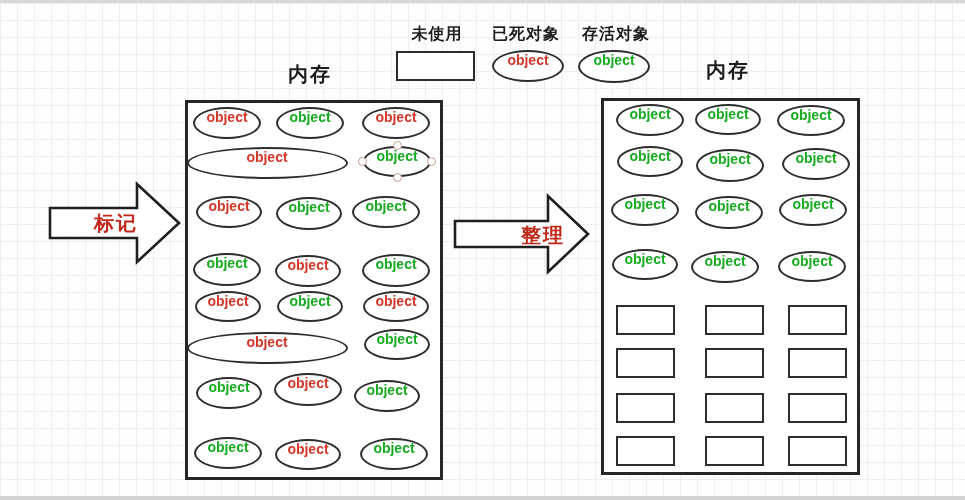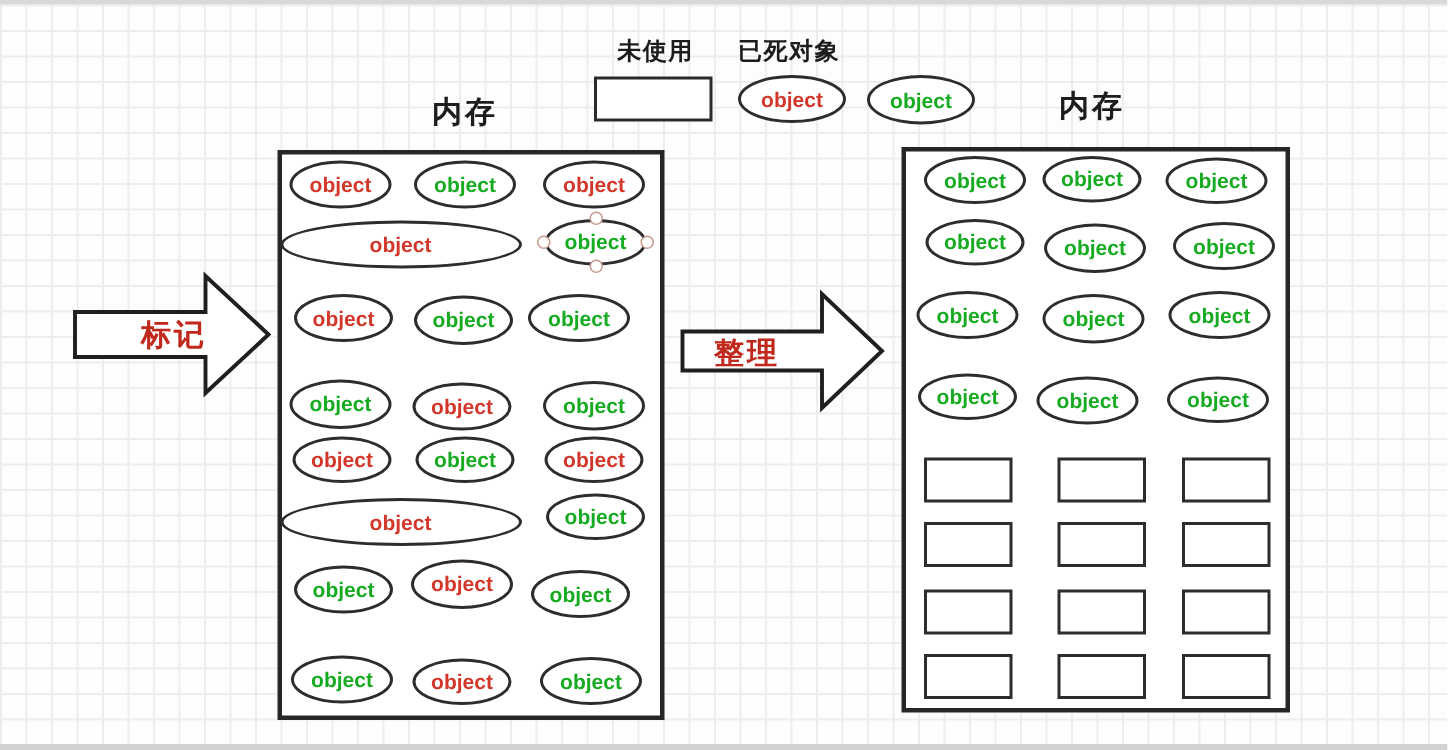--- a/index.html
+++ b/index.html
@@ -23,21 +23,21 @@
   .legend-label {
     position:absolute; width:92px; text-align:center;
     font-size:16px; font-weight:700; color:#1c1c1c; letter-spacing:1px;
   }
   .legend-rect {
     position:absolute; background:#fff; border:2px solid #2b2b2b;
   }
   .ellipse {
     position:absolute; background:#fff; border:2px solid #2d2d2d;
     border-radius:50%;
-    display:flex; align-items:center; justify-content:center;
+    display:flex; align-items:flex-start; justify-content:center;
     font-size:14px; font-weight:700;
   }
 
   
   .mem-title {
     position:absolute; font-size:20px; font-weight:700; color:#1d1d1d;
     letter-spacing:2px;
   }
 
   
@@ -68,41 +68,42 @@
   .handle-w { left:-7px; top:calc(50% - 4.5px); }
   .handle-e { right:-7px; top:calc(50% - 4.5px); }
 </style>
 </head>
 <body>
 
 <div class="canvas" id="canvas">
 
   <div class="legend-label" style="left:480px; top:21px;">已死对象</div>
   <div class="legend-label" style="left:391px; top:21px;">未使用</div>
+  <div class="legend-label" style="left:570px; top:21px;">存活对象</div>
 
   <div class="legend-rect" style="left:396px; top:48px; width:79px; height:30px;"></div>
   <div class="ellipse" style="left:492px; top:47px; width:72px; height:32px; color:#d2372a;">
       <span>object</span>
     </div>
   <div class="ellipse" style="left:578px; top:47px; width:72px; height:33px; color:#17ab21;">
       <span>object</span>
     </div>
 
   <div class="mem-title" style="left:288px; top:58px;">内存</div>
   <div class="mem-title" style="left:706px; top:54px;">内存</div>
 
   <div class="mem-box" style="left:185px; top:97px; width:258px; height:380px;"></div>
   <div class="mem-box" style="left:601px; top:95px; width:259px; height:377px;"></div>
 
   <svg class="arrow-layer" width="965" height="500" viewBox="0 0 965 500">
     <polygon points="50,205 137,205 137,181 179,220 137,259 137,235 50,235" fill="#ffffff" stroke="#1f1f1f" stroke-width="2.6"></polygon>
     <polygon points="455,218 548,218 548,193 588,231 548,269 548,244 455,244" fill="#ffffff" stroke="#1f1f1f" stroke-width="2.6"></polygon>
   </svg>
   <div class="arrow-label" style="left: 88px; top: 207px; width: 56px; color: rgb(192, 40, 28);">标记</div>
-  <div class="arrow-label" style="left: 470px; top: 219px; width: 56px; color: rgb(192, 40, 28);">整理</div>
+  <div class="arrow-label" style="left: 515px; top: 219px; width: 56px; color: rgb(192, 40, 28);">整理</div>
 
 <div class="ellipse" style="left: 193px; top: 104px; width: 68px; height: 32px; color: rgb(210, 55, 42);">
       <span>object</span>
     </div>
     <div class="ellipse" style="left: 276px; top: 104px; width: 68px; height: 32px; color: rgb(23, 171, 33);">
       <span>object</span>
     </div>
     <div class="ellipse" style="left: 362px; top: 104px; width: 68px; height: 32px; color: rgb(210, 55, 42);">
       <span>object</span>
     </div>

